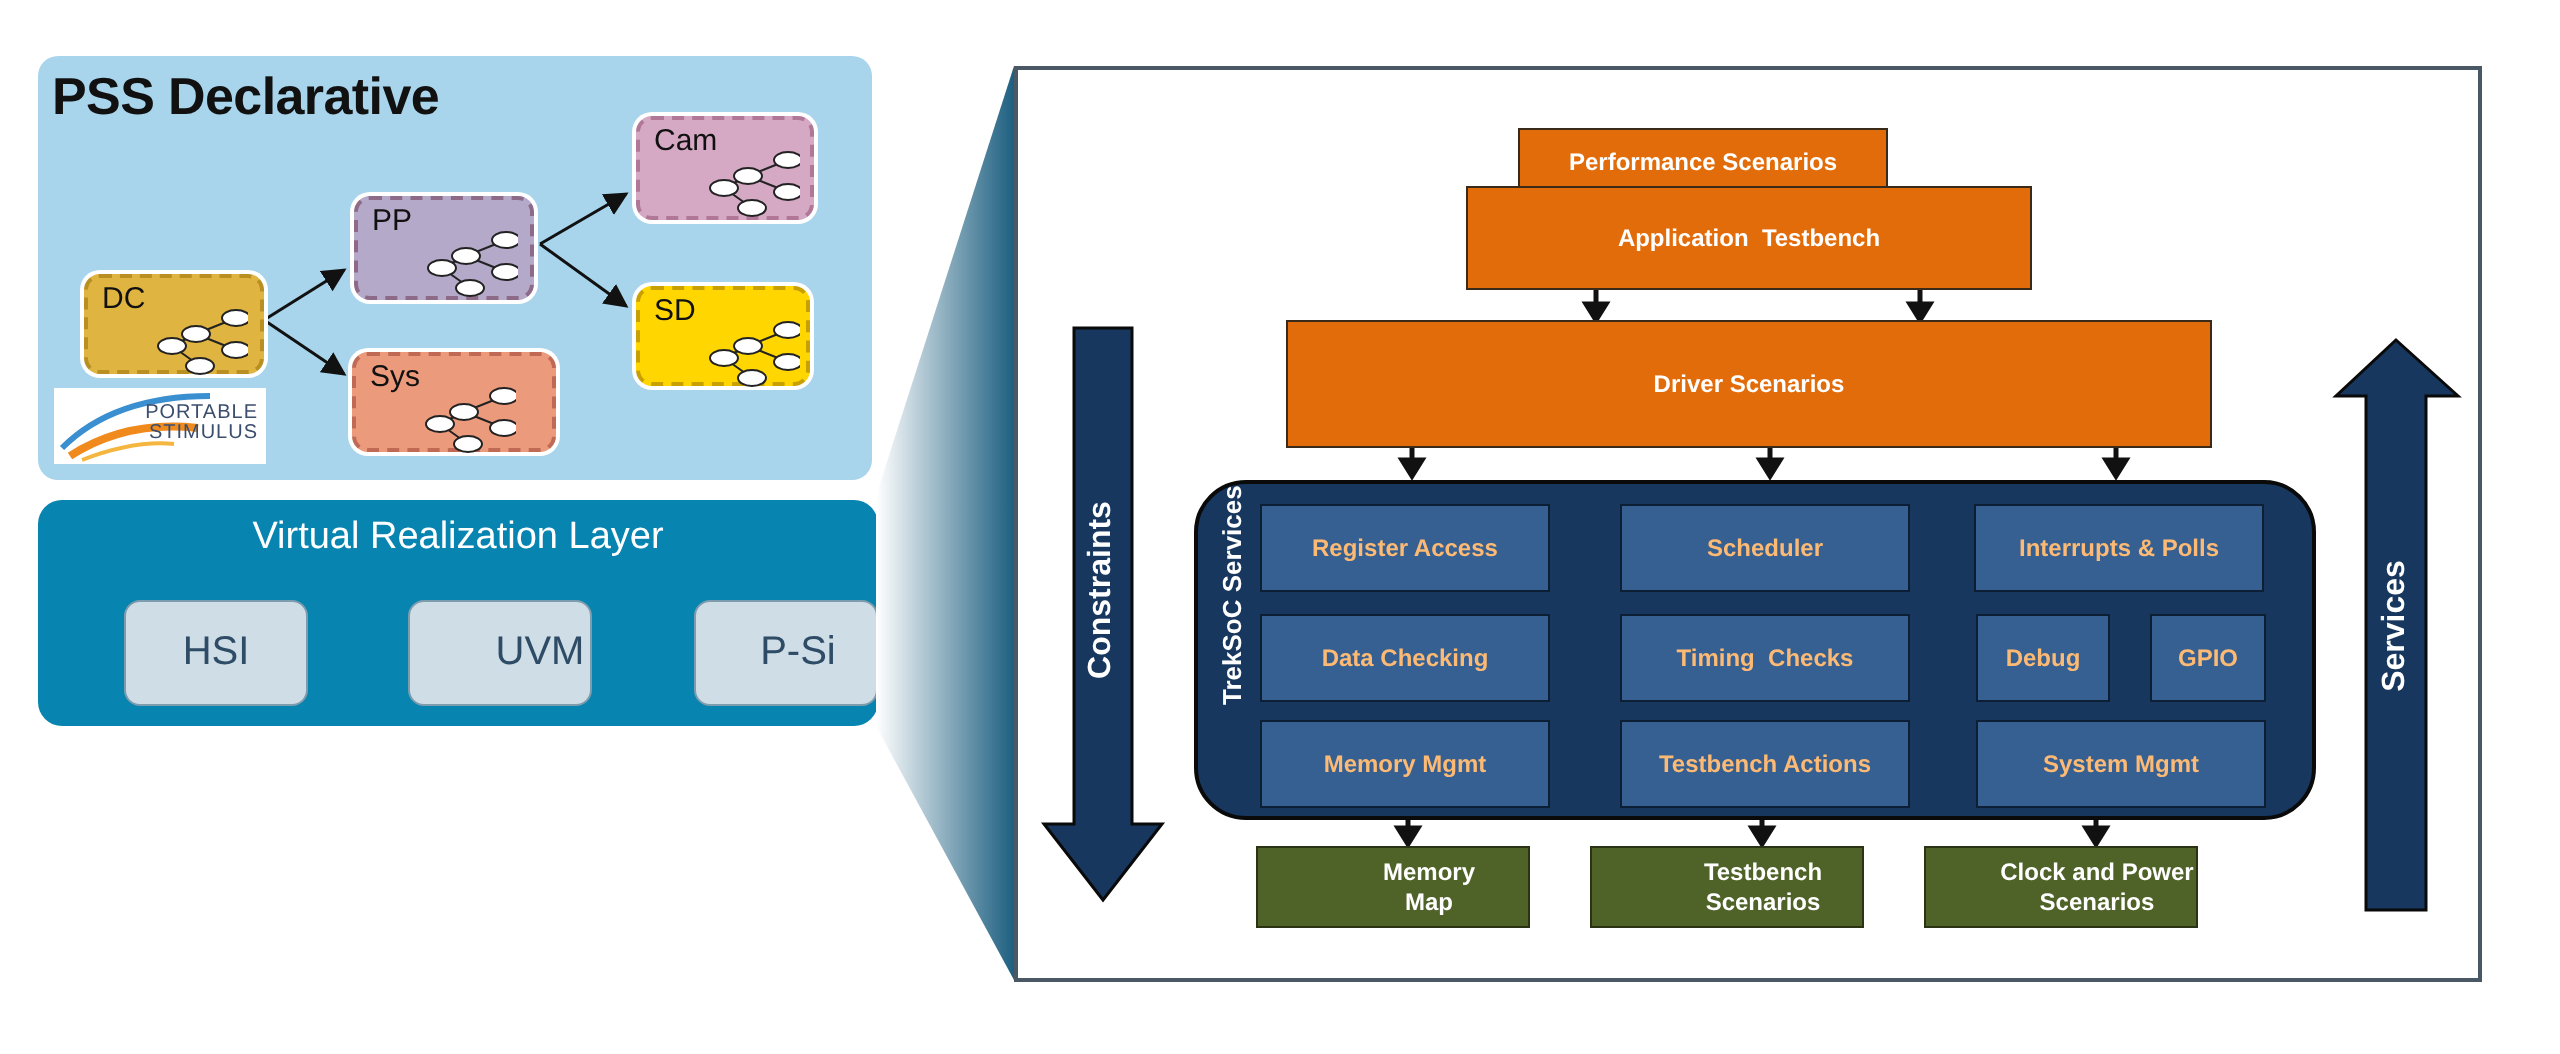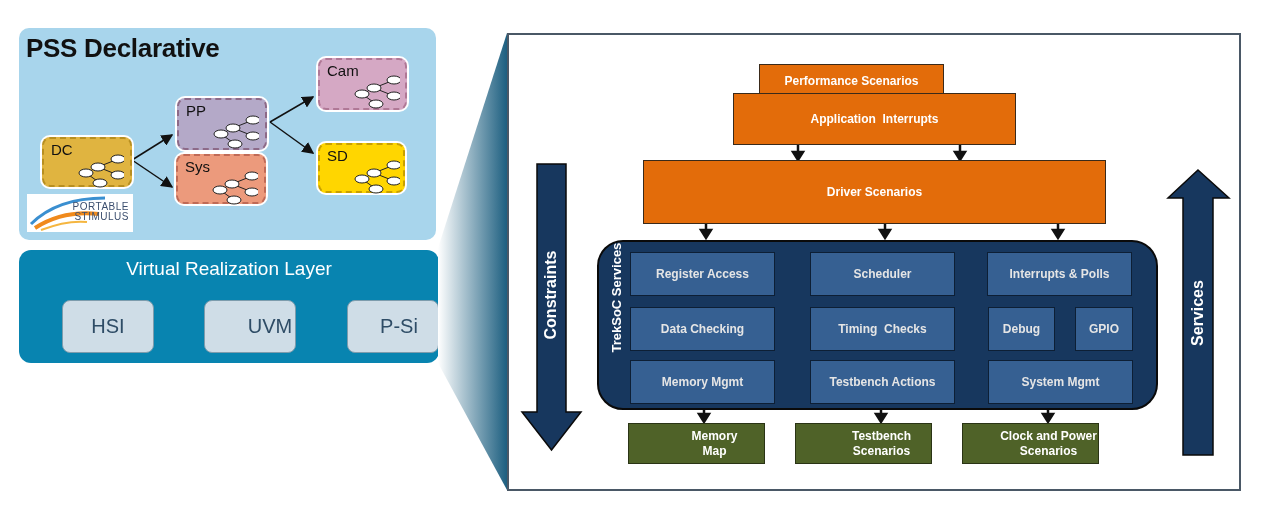--- a/index.html
+++ b/index.html
@@ -27,21 +27,21 @@
 
   
   #frame { left:507px; top:33px; width:734px; height:458px; border:2px solid #4a5866; background:#ffffff; }
 
   .orange { background:#e36c0a; border:1px solid #3a2a1a; color:#ffffff; font-weight:bold; font-size:12px;
             display:flex; align-items:center; justify-content:center; }
   .green { background:#4f6228; border:1px solid #2a3415; color:#ffffff; font-weight:bold; font-size:12px;
            display:flex; align-items:center; justify-content:center; text-align:center; line-height:15px;padding-left:36px; }
   #services-box { left:597px; top:240px; width:561px; height:170px; background:#17375e; border:2px solid #0a0a0a; border-radius:26px; }
   #services-label { left:586px; top:315px; width:60px; transform:rotate(-90deg); font-size:13px; font-weight:bold; color:#ffffff; text-align:center; white-space:nowrap; }
-  .cell { background:#366092; border:1px solid #0d1f35; color:#e5e5e5; font-size:12px; font-weight:bold;
+  .cell { background:#366092; border:1px solid #0d1f35; color:#fdba74; font-size:12px; font-weight:bold;
           display:flex; align-items:center; justify-content:center; }
   .arrow-text { font-size:16px; font-weight:bold; color:#ffffff; white-space:nowrap; transform:rotate(-90deg); text-align:center; }
 </style>
 </head>
 <body>
 
 <div id="pss-panel" class="abs"></div>
 <div id="pss-title" class="abs">
   <div>PSS Declarative</div>
 </div>
@@ -79,21 +79,21 @@
       <line x1="38" y1="14" x2="26" y2="20" stroke="#222" stroke-width="1"></line>
       <line x1="38" y1="14" x2="58" y2="22" stroke="#222" stroke-width="1"></line>
       <line x1="26" y1="20" x2="40" y2="30" stroke="#222" stroke-width="1"></line>
       <ellipse cx="38" cy="14" rx="7" ry="4" fill="#ffffff" stroke="#222" stroke-width="1"></ellipse>
       <ellipse cx="58" cy="6" rx="7" ry="4" fill="#ffffff" stroke="#222" stroke-width="1"></ellipse>
       <ellipse cx="26" cy="20" rx="7" ry="4" fill="#ffffff" stroke="#222" stroke-width="1"></ellipse>
       <ellipse cx="58" cy="22" rx="7" ry="4" fill="#ffffff" stroke="#222" stroke-width="1"></ellipse>
       <ellipse cx="40" cy="30" rx="7" ry="4" fill="#ffffff" stroke="#222" stroke-width="1"></ellipse>
     </svg>
 </div>
-<div class="abs node" id="node-sys" style="left: 176px; top: 154px; width: 90px; height: 50px; background: rgb(236, 154, 124); border-color: rgb(192, 106, 86);">
+<div class="abs node" id="node-sys" style="left: 176px; top: 176px; width: 102px; height: 50px; background: rgb(236, 154, 124); border-color: rgb(192, 106, 86);">
   <span class="node-label">Sys</span>
   <svg class="mini" width="64" height="36">
       <line x1="38" y1="14" x2="58" y2="6" stroke="#222" stroke-width="1"></line>
       <line x1="38" y1="14" x2="26" y2="20" stroke="#222" stroke-width="1"></line>
       <line x1="38" y1="14" x2="58" y2="22" stroke="#222" stroke-width="1"></line>
       <line x1="26" y1="20" x2="40" y2="30" stroke="#222" stroke-width="1"></line>
       <ellipse cx="38" cy="14" rx="7" ry="4" fill="#ffffff" stroke="#222" stroke-width="1"></ellipse>
       <ellipse cx="58" cy="6" rx="7" ry="4" fill="#ffffff" stroke="#222" stroke-width="1"></ellipse>
       <ellipse cx="26" cy="20" rx="7" ry="4" fill="#ffffff" stroke="#222" stroke-width="1"></ellipse>
       <ellipse cx="58" cy="22" rx="7" ry="4" fill="#ffffff" stroke="#222" stroke-width="1"></ellipse>
@@ -192,21 +192,21 @@
 
   <polygon points="37,134 66,134 66,382 81,382 51.5,420 22,382 37,382" fill="#17375e" stroke="#0a0a0a" stroke-width="1.5"></polygon>
 
   <polygon points="698,140 729,168 713,168 713,425 683,425 683,168 668,168" fill="#17375e" stroke="#0a0a0a" stroke-width="1.5"></polygon>
 </svg>
 
 <div class="abs arrow-text" style="left:501px;top:286px;width:100px;">Constraints</div>
 <div class="abs arrow-text" style="left:1148px;top:304px;width:100px;">Services</div>
 
 <div class="abs orange" style="left:759px;top:48px;width:185px;height:34px;margin-top:16px;">Performance Scenarios</div>
-<div class="abs orange" style="left:733px;top:93px;width:283px;height:52px;white-space:pre;">Application  Interrupts</div>
+<div class="abs orange" style="left:733px;top:93px;width:283px;height:52px;white-space:pre;">Application  Testbench</div>
 <div class="abs orange" style="left:643px;top:160px;width:463px;height:64px;">Driver Scenarios</div>
 
 <div id="services-box" class="abs"></div>
 <div id="services-label" class="abs">TrekSoC Services</div>
 
 <div class="abs cell" style="left:630px;top:252px;width:145px;height:44px;">Register Access</div>
 <div class="abs cell" style="left:810px;top:252px;width:145px;height:44px;">Scheduler</div>
 <div class="abs cell" style="left:987px;top:252px;width:145px;height:44px;">Interrupts &amp; Polls</div>
 
 <div class="abs cell" style="left:630px;top:307px;width:145px;height:44px;">Data Checking</div>

